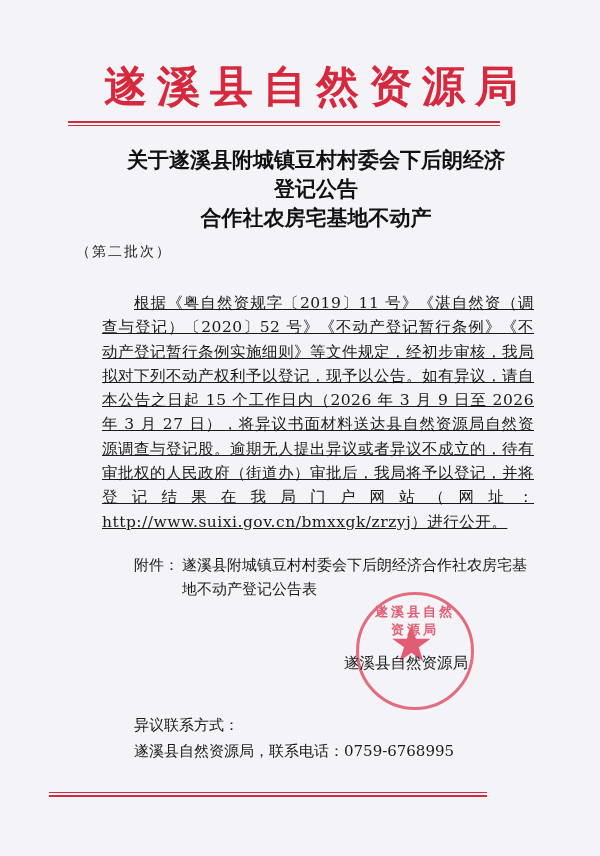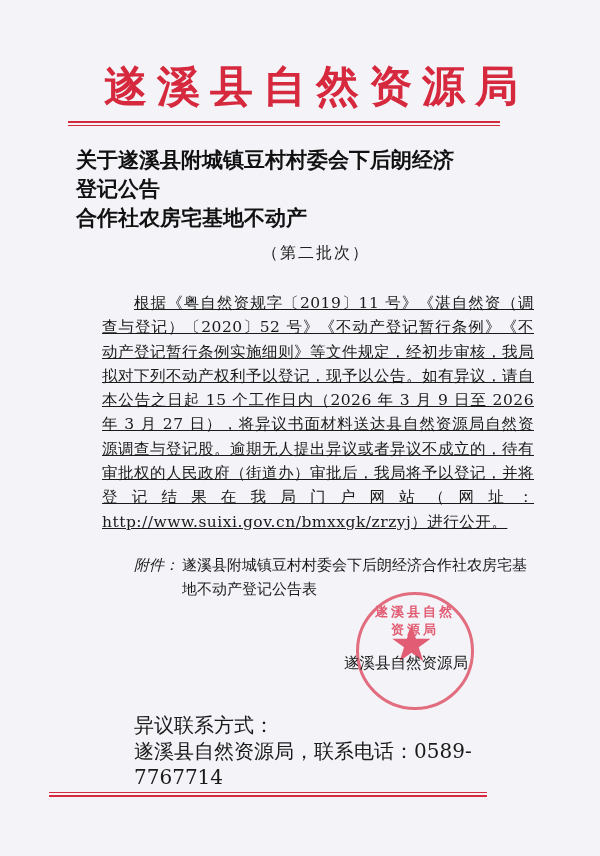--- a/index.html
+++ b/index.html
@@ -22,58 +22,58 @@
     line-height: 52px;
   }
   .rule { position: absolute; left: 52px; width: 432px; background: #d52a3c; }
   .rule.top1 { top: 121px; height: 2px; }
   .rule.top2 { top: 125px; height: 1px; }
   .rule.bot1 { top: 792px; height: 1px; left: 33px; width: 438px; }
   .rule.bot2 { top: 795px; height: 2px; left: 33px; width: 438px; }
 
   .title {
     position: absolute; left: 60px; top: 145px; width: 480px;
-    font-weight: bold; font-size: 21px; line-height: 29px;
+    text-align: center; font-weight: bold; font-size: 21px; line-height: 29px;
     color: #111;
   }
   .subtitle {
     position: absolute; left: 60px; top: 243px; width: 480px;
-    text-align: center; font-size: 16px; color: #222; letter-spacing: 2px;
+    font-size: 14px; color: #222; letter-spacing: 2px;
   }
   .body-text {
     position: absolute; left: 86px; top: 291px; width: 432px;
     font-size: 15.5px; line-height: 24.3px; text-align: justify;
     text-indent: 32px; letter-spacing: 0.5px; text-decoration: underline;
   }
   .attachment {
     position: absolute; left: 118px; top: 553px; width: 402px;
     font-size: 15px; line-height: 24px;
   }
-  .attachment .att-label { position: absolute; left: 0; top: 0; font-style: italic; }
+  .attachment .att-label { position: absolute; left: 0; top: 0; }
   .attachment .att-text { position: absolute; left: 48px; top: 0; width: 356px; }
 
   .seal {
     position: absolute; left: 340px; top: 592px; width: 112px; height: 112px;
     border: 3px solid #e0566a; border-radius: 50%;
     opacity: 0.85;
   }
   .seal .star {
     position: absolute; left: 30px; top: 24px; font-size: 50px; line-height: 50px; color: #e0445c;
   }
   .seal .seal-text {
     position: absolute; left: 10px; top: 8px; width: 92px; text-align: center;
     color: #e0445c; font-size: 13px; font-weight: bold; letter-spacing: 3px;
   }
   .signature {
     position: absolute; left: 300px; top: 650px; width: 180px; text-align: center;
     font-size: 15.5px; line-height: 26px;
   }
   .contact {
     position: absolute; left: 118px; top: 712px; width: 420px;
-    font-size: 20px; line-height: 26px;
+    font-size: 15px; line-height: 26px;
   }
 </style>
 </head>
 <body>
 
 <div class="page">
   <div class="header-title">遂溪县自然资源局</div>
   <div class="rule top1"></div>
   <div class="rule top2"></div>
 
@@ -95,18 +95,18 @@
     <div class="seal-text">遂溪县自然资源局</div>
     <div class="star">★</div>
   </div>
 
   <div class="signature">
     <div>遂溪县自然资源局</div>
   </div>
 
   <div class="contact">
     <div>异议联系方式：</div>
-    <div>遂溪县自然资源局，联系电话：0589-7767714</div>
+    <div>遂溪县自然资源局，联系电话：0759-6768995</div>
   </div>
 
   <div class="rule bot1"></div>
   <div class="rule bot2"></div>
 </div>
 
 </body></html>

